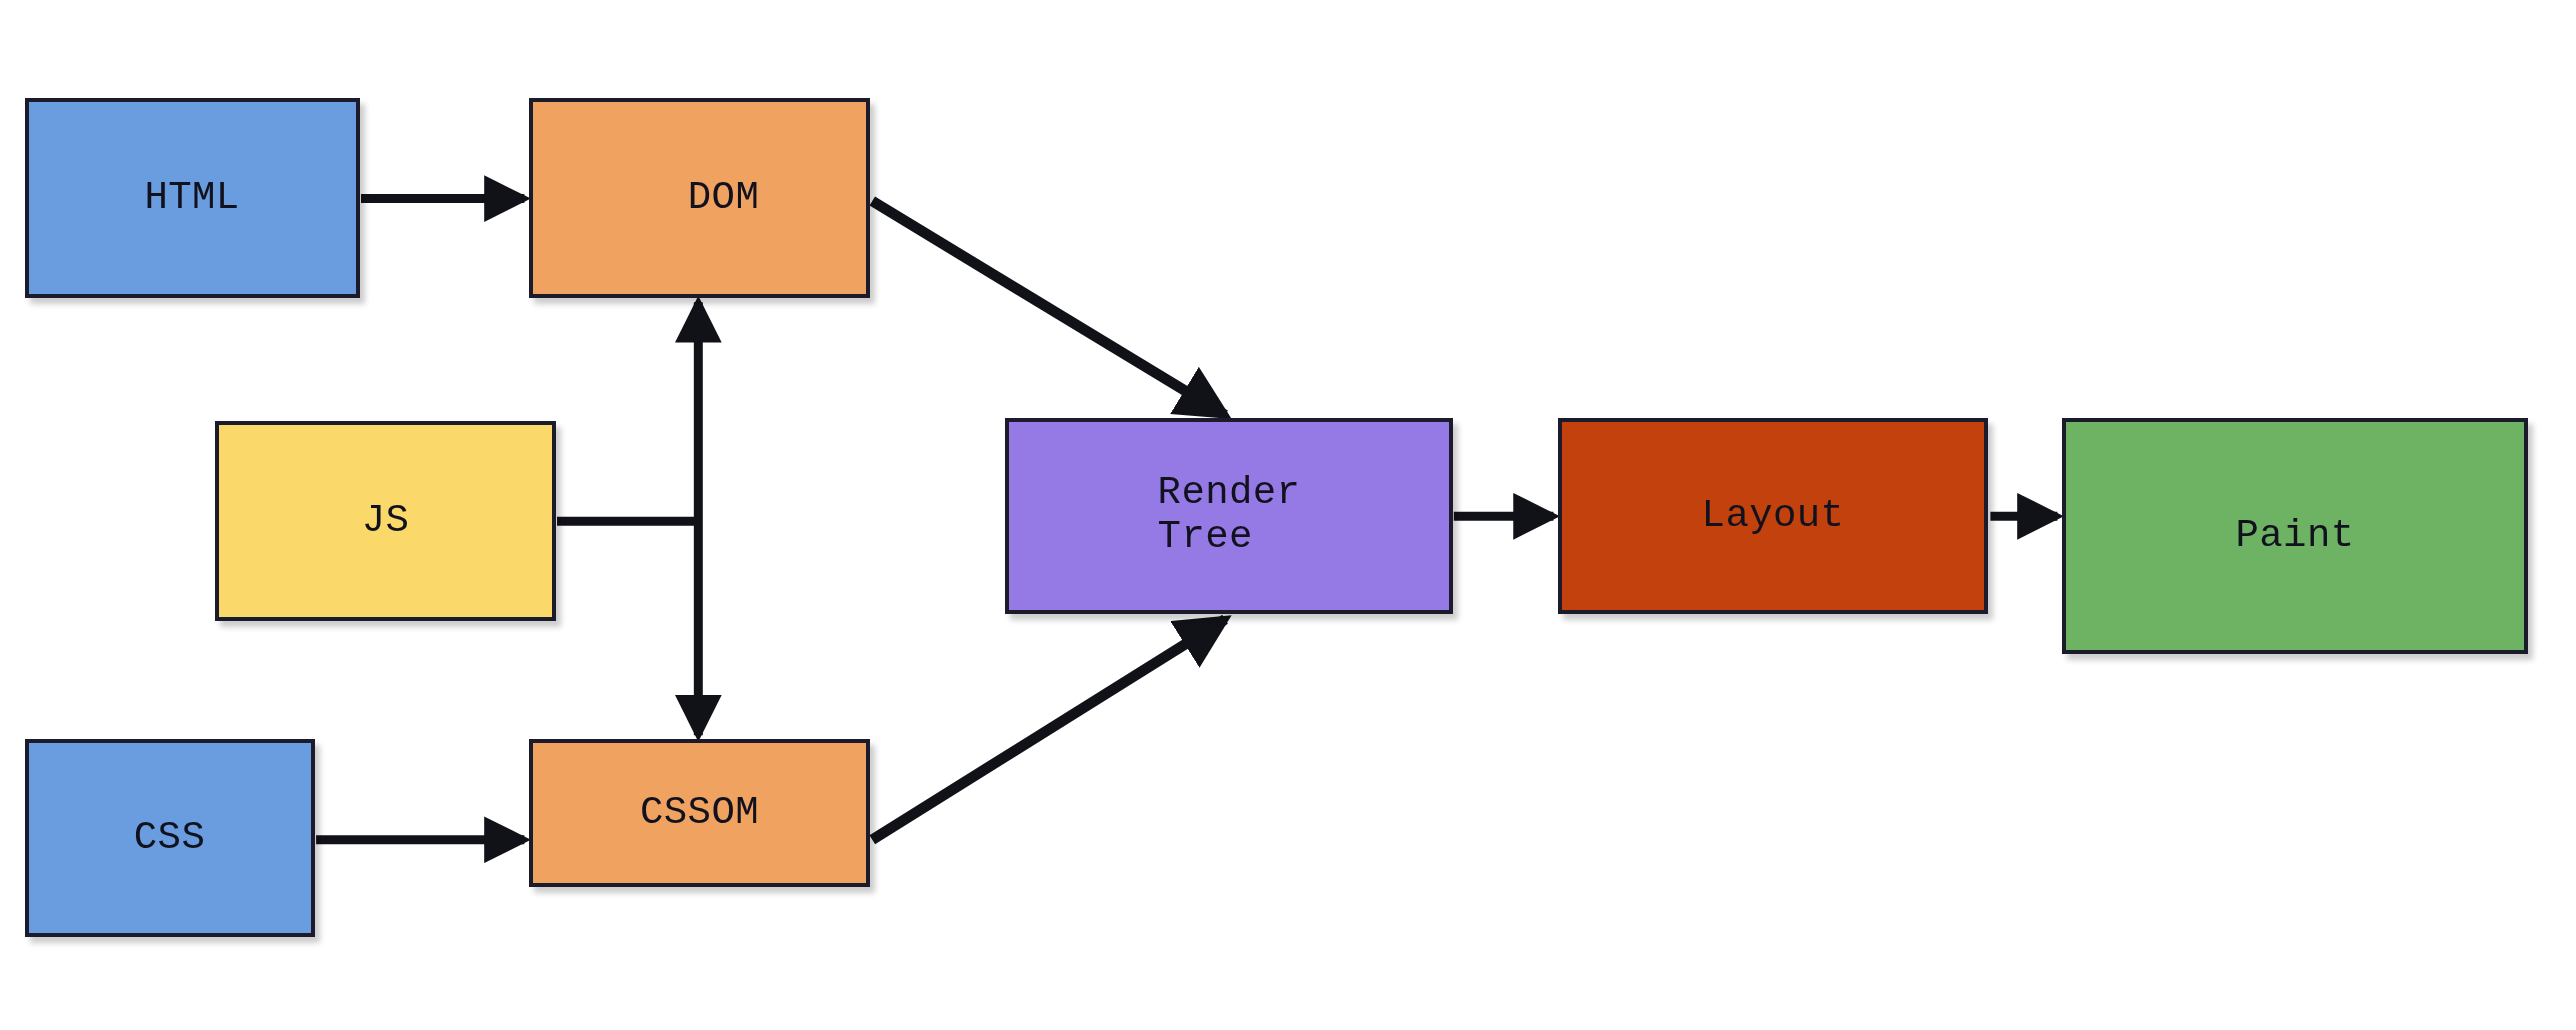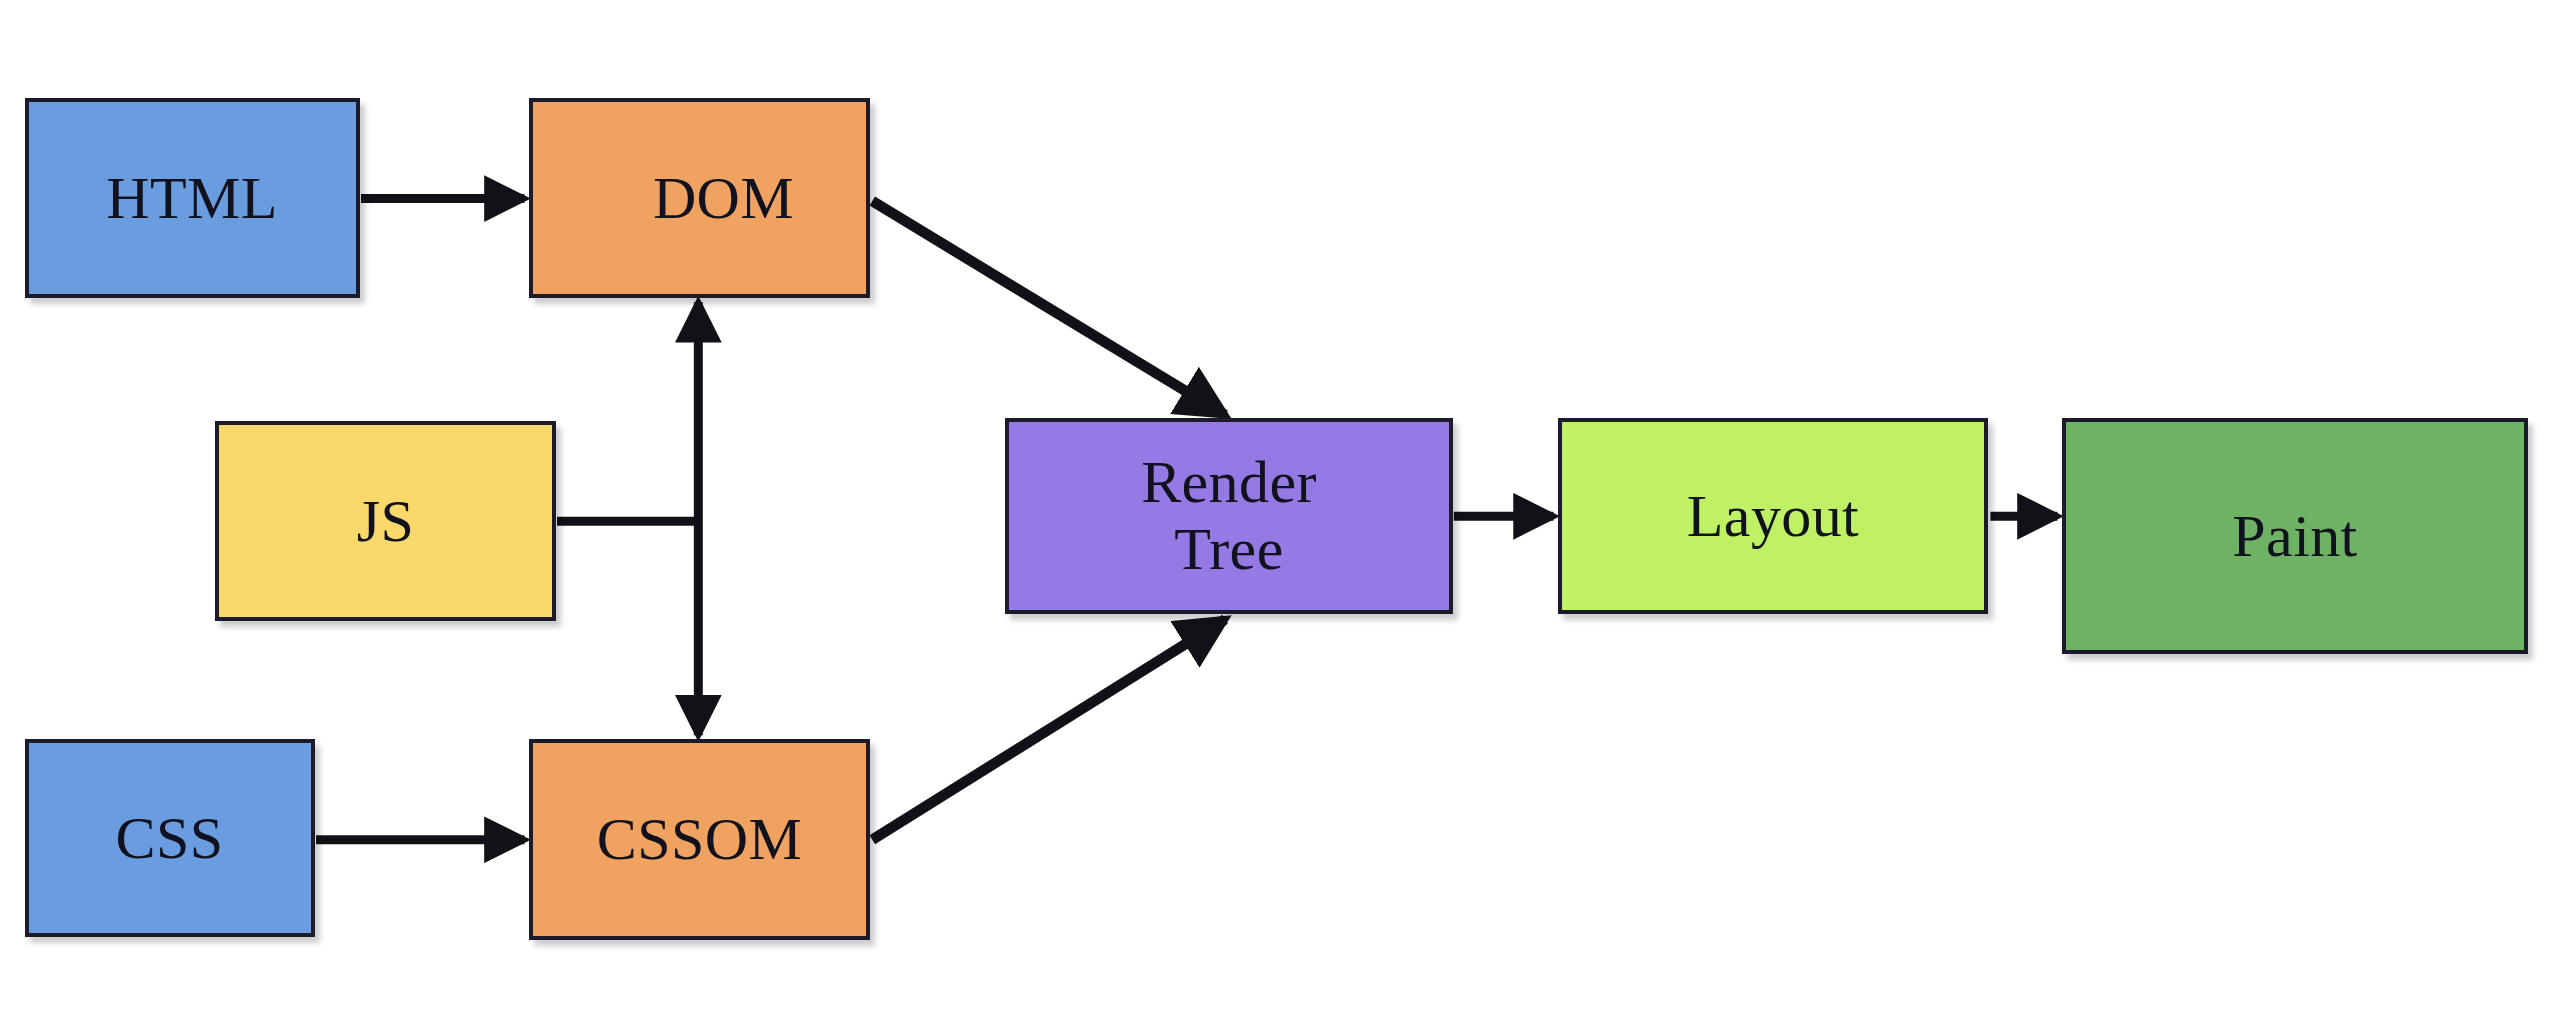--- a/index.html
+++ b/index.html
@@ -26,38 +26,37 @@
     height: 1031px;
     pointer-events: none;
   }
   .node {
     position: absolute;
     box-sizing: border-box;
     border: 4.1px solid #1b1b2b;
     display: flex;
     align-items: center;
     justify-content: center;
-    text-align: center;
     color: #12121f;
-    font-family: Liberation Serif, serif;
-    font-size: 60px;
+    font-family: Liberation Mono, monospace;
+    font-size: 39px;
     line-height: 1.08;
     letter-spacing: 0.4px;
     box-shadow: 4.9px 5.7px 5.7px rgba(0,0,0,0.20);
     white-space: pre-line;
     z-index: 2;
   }
   .node.two-line { line-height: 1.12; }
 
   
   #node-html   { left: 24.5px;   top: 98px;  width: 335px; height: 200px; }
   #node-dom    { left: 529px;  top: 98px;  width: 341px; height: 200px; }
   #node-js     { left: 215px;  top: 421px;  width: 341px; height: 200px; }
   #node-css    { left: 24.5px;   top: 739px;  width: 290px; height: 198px; }
-  #node-cssom  { left: 529px;  top: 739px;  width: 341px; height: 201px; }
+  #node-cssom  { left: 529px;  top: 739px;  width: 341px; height: 148px; }
   #node-render { left: 1005px; top: 418px;  width: 448px; height: 196px; }
   #node-layout { left: 1558px; top: 418px;  width: 430px; height: 196px; }
   #node-paint  { left: 2062px; top: 418px;  width: 466px; height: 236px; }
 </style>
 </head>
 <body style="background: rgb(255, 255, 255);">
 
 <div id="canvas" style="background: rgb(255, 255, 255);">
 
   <svg id="edges" viewBox="0 0 3154 1262" xmlns="http://www.w3.org/2000/svg">
@@ -93,18 +92,18 @@
 
   <div class="node" id="node-css" style="background-color: rgb(106, 156, 224);">CSS</div>
 
   <div class="node" id="node-js" style="background-color: rgb(250, 216, 106);">JS</div>
 
   <div class="node" id="node-cssom" style="background-color: rgb(240, 162, 97);">CSSOM</div>
 
   <div class="node two-line" id="node-render" style="background-color: rgb(149, 121, 229);">Render
 Tree</div>
 
-  <div class="node" id="node-layout" style="background-color: #bef264;">Layout</div>
+  <div class="node" id="node-layout" style="background-color: #c2410c;">Layout</div>
 
   <div class="node" id="node-paint" style="background-color: rgb(110, 178, 99);">Paint</div>
 
 </div>
 
 
 </body></html>

